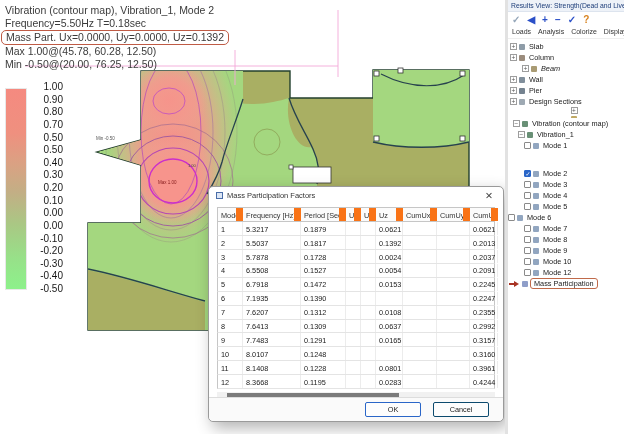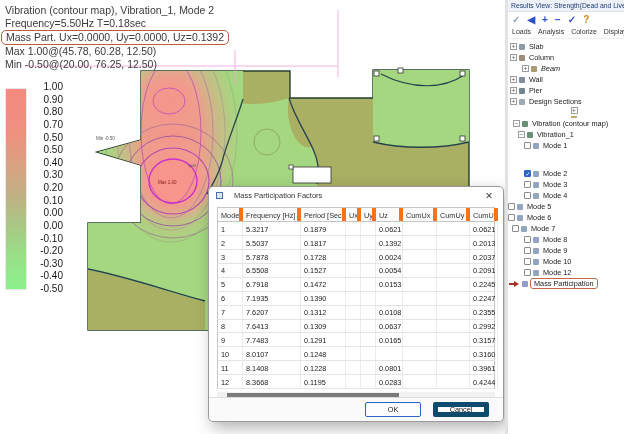--- a/index.html
+++ b/index.html
@@ -20,36 +20,36 @@
     display:flex; flex-direction:column; justify-content:space-between;
     font-size:10px; color:#161616; text-align:right; }
   
   .map-svg { position:absolute; left:0; top:0; z-index:0; }
   
   .dialog { position:absolute; left:208px; top:186px; width:296px; height:236px; z-index:5;
     background:#fff; border:1px solid #9a9a9a; border-radius:5px;
     box-shadow:4px 6px 16px rgba(0,0,0,.30); display:flex; flex-direction:column; }
   .dlg-title { height:18px; display:flex; align-items:center; gap:4px; padding:0 7px; }
   .dlg-icon { width:7px; height:7px; border:1px solid #4a6da8; background:#dce6f5; flex:none; }
-  .dlg-title-text { font-size:7.5px; color:#333;margin-left:7px; }
+  .dlg-title-text { font-size:7.5px; color:#333; }
   .dlg-close { margin-left:auto; font-size:9.5px; color:#444; line-height:9px; padding:1px 3px; }
   .dlg-body { margin:4px 8px 0 8px; }
   .thead { display:flex; border:1px solid #c6c6c6; background:#fbfbfb; height:15px; }
-  .th { font-size:7.3px; color:#333; padding:2.5px 0 0 3px; border-right:4px solid #f97316; overflow:hidden; white-space:nowrap; }
+  .th { font-size:7.3px; color:#333; padding:2.5px 0 0 3px; border-right:7px solid #f97316; overflow:hidden; white-space:nowrap; }
   .tr { display:flex; height:13.9px; border-left:1px solid #c6c6c6; border-right:1px solid #c6c6c6; border-bottom:1px solid #e4e4e4; }
   .td { font-size:7.3px; color:#222; padding:2.5px 0 0 3px; border-right:1px solid #ececec; overflow:hidden; white-space:nowrap; }
   .c1{width:25px;flex:none}.c2{width:58px;flex:none}.c3{width:45px;flex:none}
   .c4{width:15px;flex:none}.c5{width:15px;flex:none}.c6{width:27px;flex:none}
   .c7{width:34px;flex:none}.c8{width:33px;flex:none}.c9{width:28px;flex:none}
   .hscroll { height:6px; margin:3px 8px 0 8px; background:#f1f1f1; position:relative; }
   .hthumb { position:absolute; left:10px; top:1px; width:172px; height:4px; background:#7b7b7b; }
   .dlg-footer { margin-top:auto; height:26px; border-top:1px solid #ddd; background:#fafafa;
     border-radius:0 0 5px 5px; display:flex; align-items:center; justify-content:flex-end; gap:12px; padding:0 14px; }
   .btn { width:56px; height:15px; display:flex; align-items:center; justify-content:center;
-    font-size:7.3px; color:#222; background:#fdfdfd; border:5px solid #0c4a6e; border-radius:2px; }
+    font-size:7.3px; color:#222; background:#fdfdfd; border:1px solid #0c4a6e; border-radius:2px; }
   .btn.primary { border:1.4px solid #2a66c8; }
   
   .panel { position:absolute; left:505px; top:0; width:119px; height:434px; z-index:6;
     background:#fff; border-left:3px solid #e2e2e2; }
   .panel-header { font-size:6.8px; color:#1c3c78; background:#eef2f8; border-bottom:1px solid #dde4ee;
     padding:2px 0 2px 3px; white-space:nowrap; overflow:hidden; }
   .panel-toolbar { display:flex; gap:7px; align-items:center; padding:2px 0 1px 4px; font-size:10px; font-weight:bold; }
   .panel-toolbar span { line-height:11px; }
   .panel-tabs { display:flex; gap:7px; font-size:7px; color:#333; padding:2px 0 3px 4px;
     border-bottom:1px solid #efefef; white-space:nowrap; overflow:hidden; }
@@ -489,37 +489,37 @@
       </div>
 
       <div class="tree-item" style="padding-left: 16px; text-align: center;">
 
         <span class="cb"></span>
         <span class="ticon" style="background: rgb(127, 151, 181);"></span>
         <span class="tlabel">Mode 4</span>
 
       </div>
 
-      <div class="tree-item" style="padding-left: 0;">
+      <div class="tree-item" style="padding-left: 16px;">
 
         <span class="cb"></span>
         <span class="ticon" style="background: rgb(127, 151, 181);"></span>
         <span class="tlabel">Mode 5</span>
 
       </div>
 
       <div class="tree-item" style="">
 
         <span class="cb"></span>
         <span class="ticon" style="background: rgb(127, 151, 181);"></span>
         <span class="tlabel">Mode 6</span>
 
       </div>
 
-      <div class="tree-item" style="padding-left: 4px;">
+      <div class="tree-item" style="padding-left: 16px;">
 
         <span class="cb"></span>
         <span class="ticon" style="background: rgb(127, 151, 181);"></span>
         <span class="tlabel">Mode 7</span>
 
       </div>
 
       <div class="tree-item" style="padding-left: 16px;">
 
         <span class="cb"></span>

